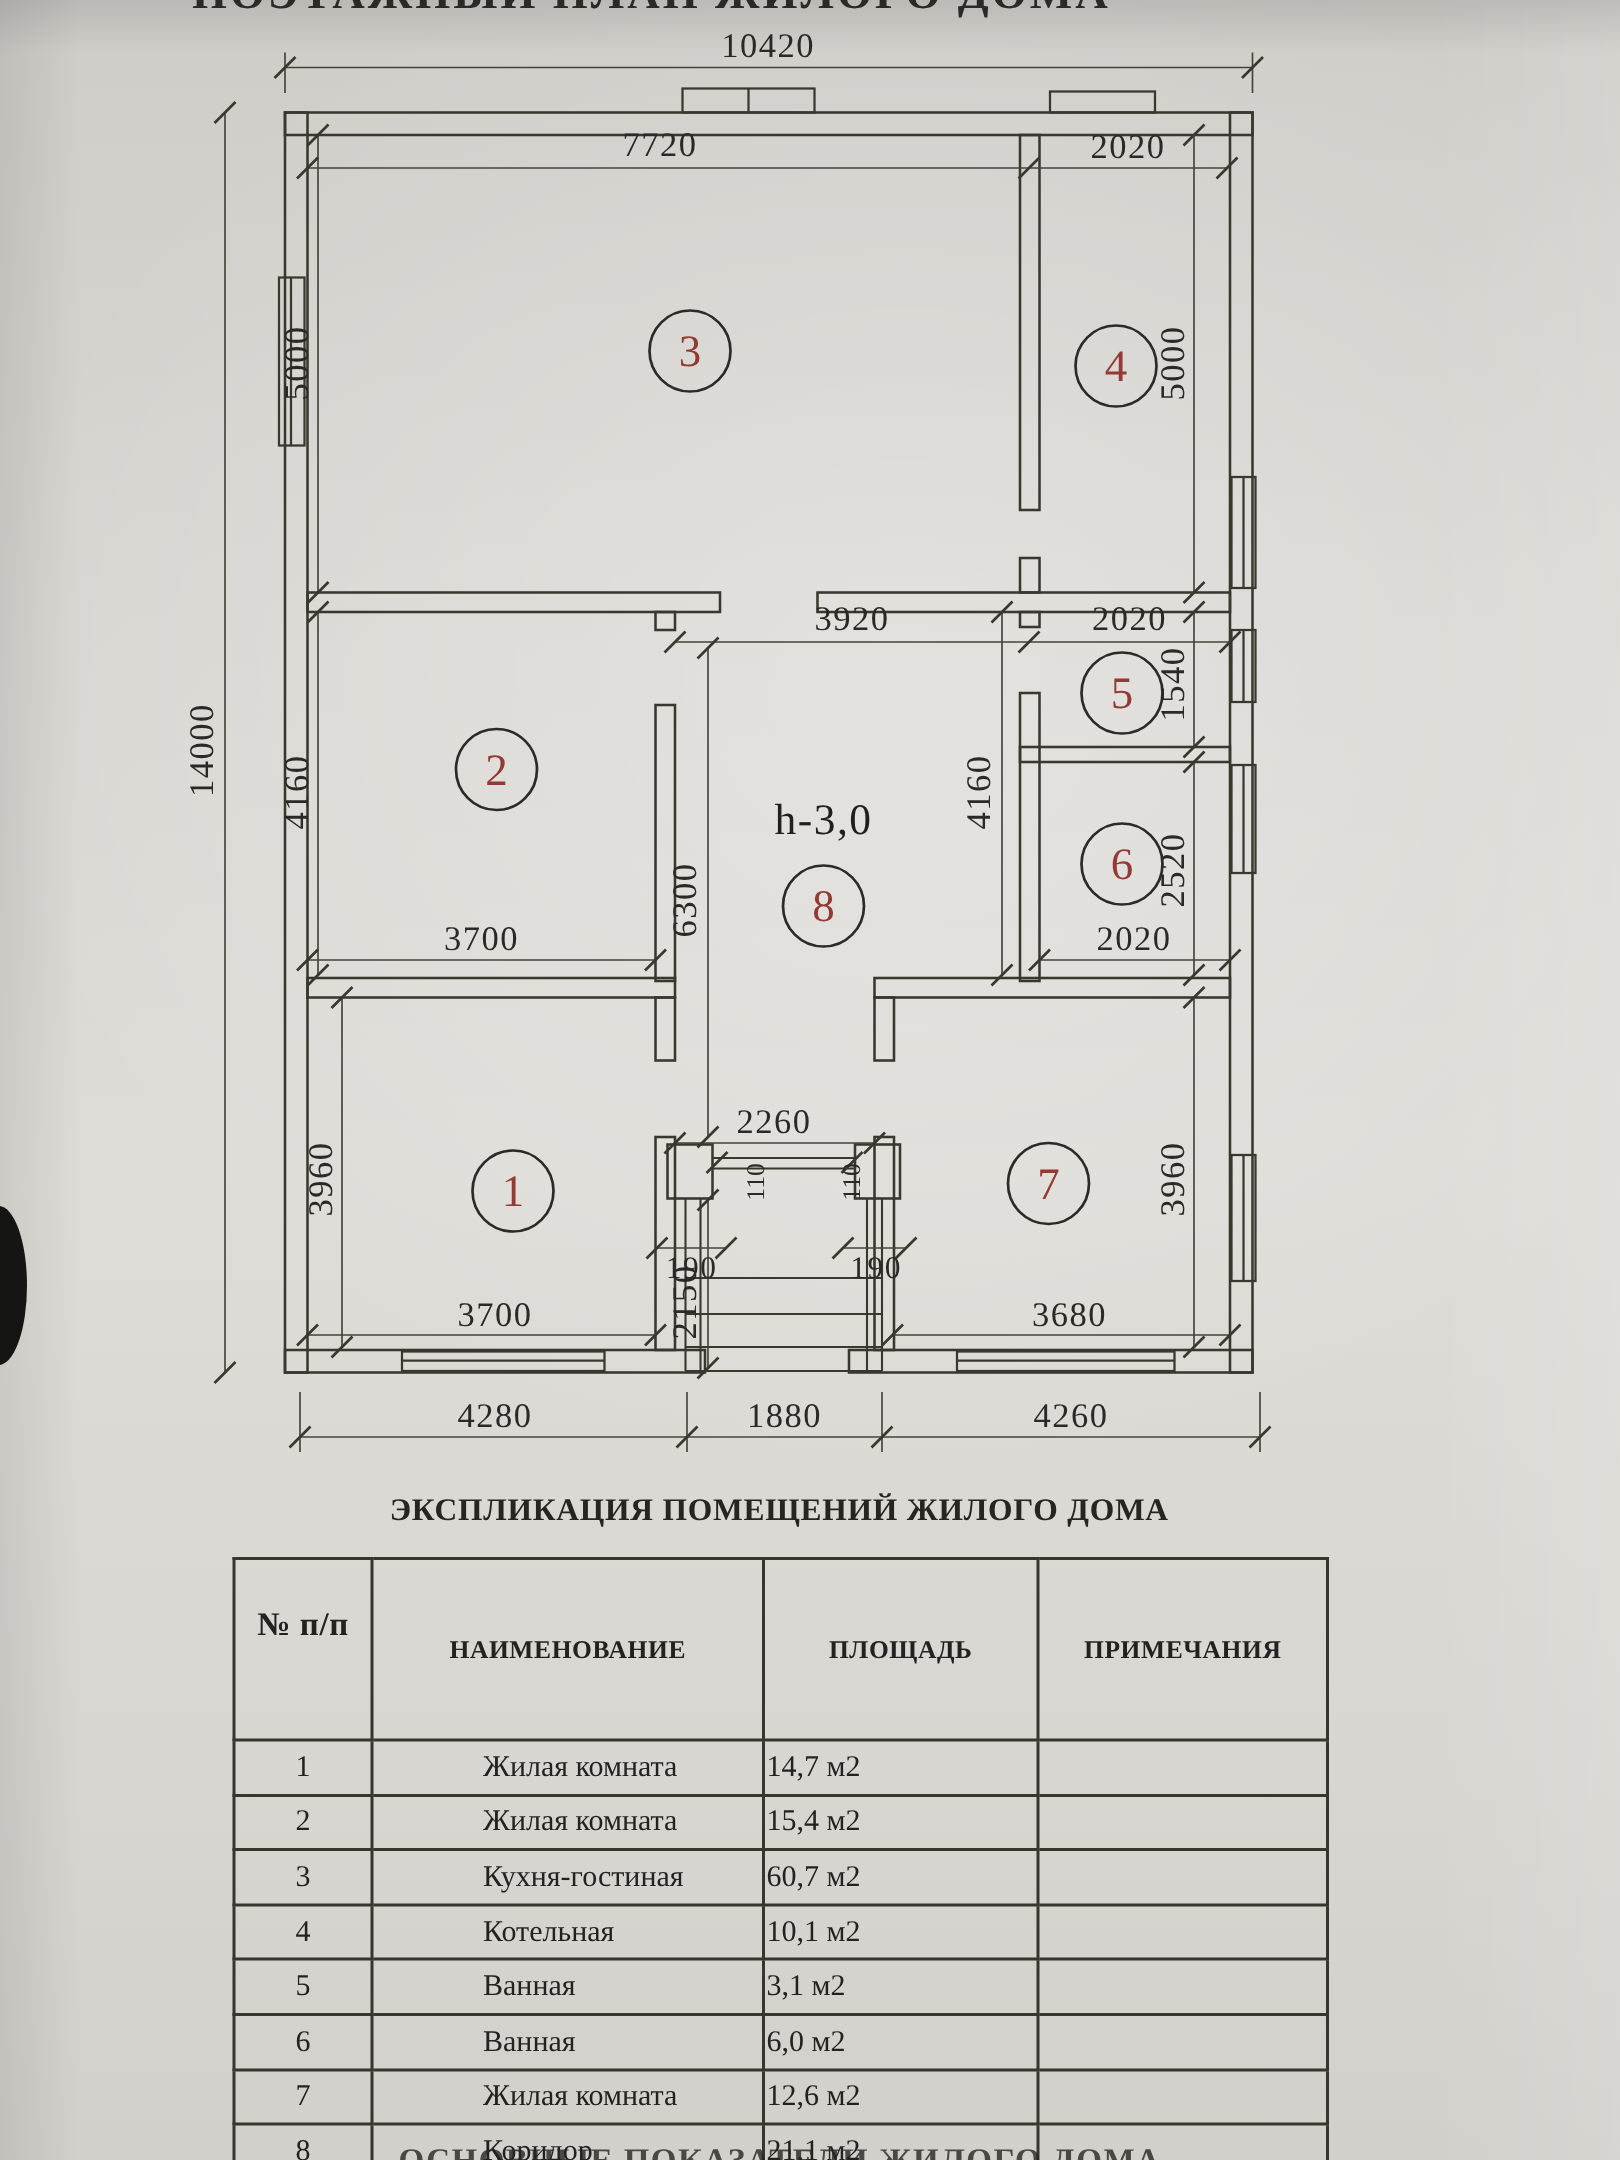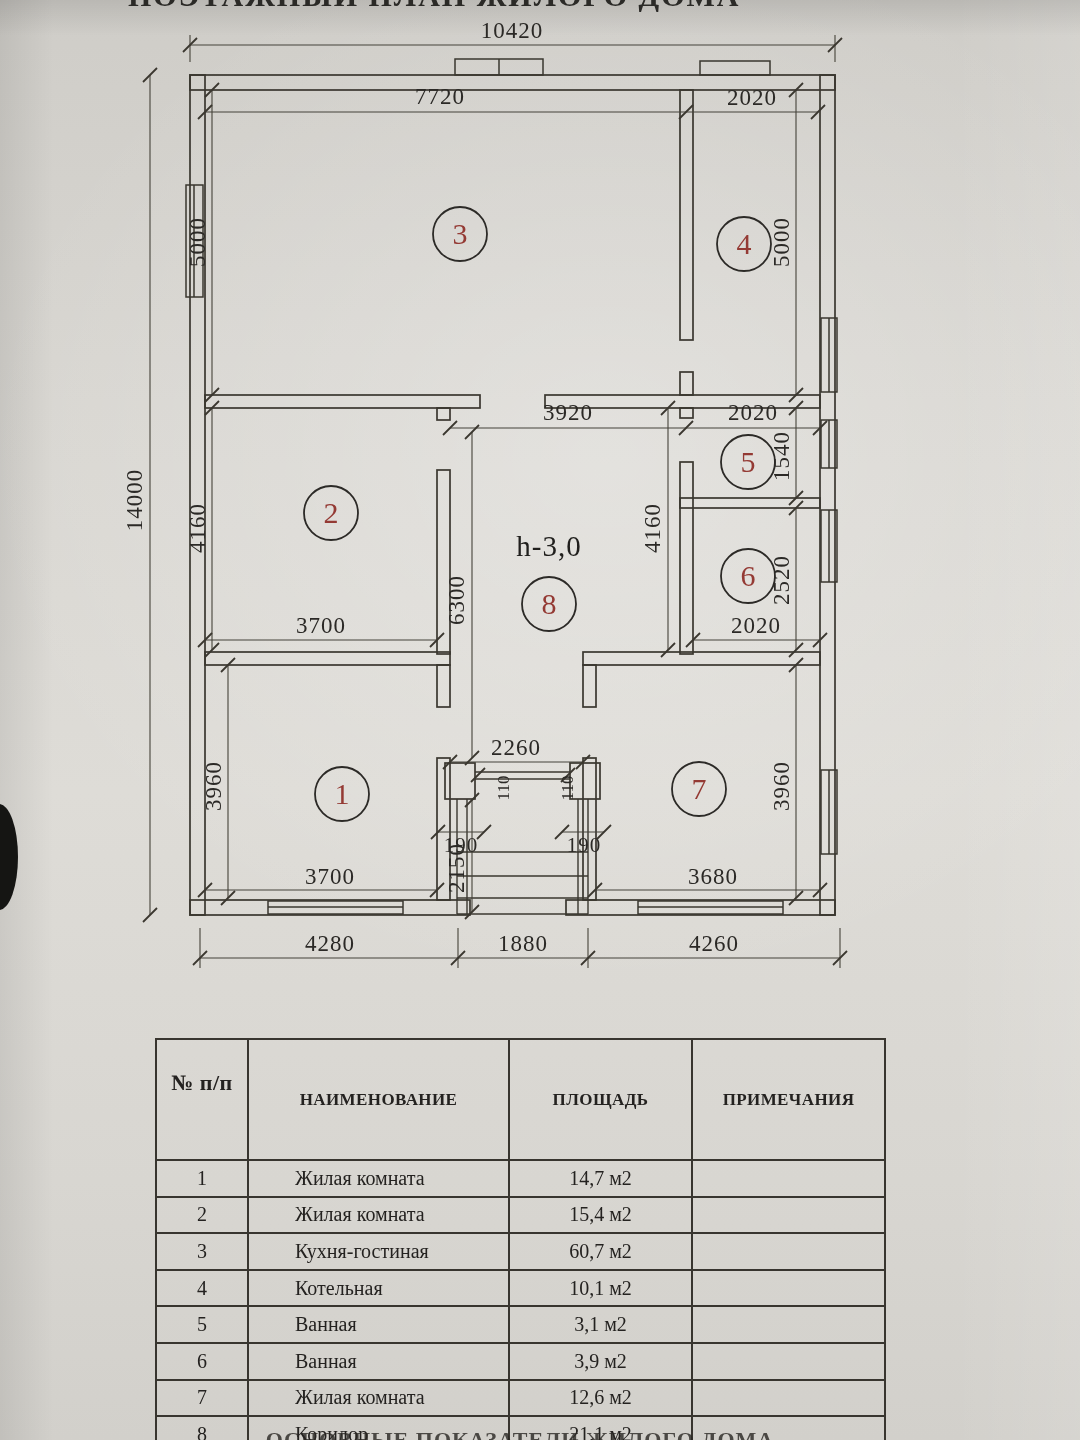--- a/index.html
+++ b/index.html
@@ -53,22 +53,22 @@
   table.expl th, table.expl td{
     border:2px solid #38352f;
   }
   table.expl th{
     height:88px;font-size:17px;font-weight:bold;letter-spacing:0.4px;
     vertical-align:middle;text-align:center;
   }
   table.expl th.numcol{font-size:22px;padding-top:30px;vertical-align:top;}
   table.expl td{height:32.6px;font-size:20px;}
   td.c-num{text-align:center;}
-  td.c-name{text-align:left;padding-left:46px;}
-  td.c-area{text-align:center;font-size:21px;margin-left:20px;}
+  td.c-name{text-align:left;padding-left:73px;}
+  td.c-area{text-align:left;font-size:21px;margin-left:20px;}
   .footer-clip{
     position:absolute;left:130px;top:1427px;width:780px;text-align:center;
     font-size:22px;font-weight:bold;letter-spacing:1px;color:rgba(40,38,34,0.8);
     white-space:nowrap;
   }
 </style>
 </head>
 <body>
 
 <div class="page">
@@ -272,20 +272,21 @@
         <text class="roomnum" x="748" y="586">6</text>
         <text class="roomnum" x="699" y="799">7</text>
         <text class="roomnum" x="549" y="614">8</text>
         <text class="hnote" x="549" y="556">h-3,0</text>
       </g>
     </g>
   </svg>
 
   <div class="blob"></div>
 
+  <div class="table-title">ЭКСПЛИКАЦИЯ ПОМЕЩЕНИЙ ЖИЛОГО ДОМА</div>
 
   <table class="expl">
     <colgroup>
       <col style="width:92px">
         <col style="width:261px">
         <col style="width:183px">
         <col style="width:193px">
     </colgroup>
     <thead>
       <tr>
@@ -322,21 +323,21 @@
       </tr>
       <tr>
         <td class="c-num">5</td>
         <td class="c-name">Ванная</td>
         <td class="c-area">3,1 м2</td>
         <td class="c-note"></td>
       </tr>
       <tr>
         <td class="c-num">6</td>
         <td class="c-name">Ванная</td>
-        <td class="c-area">3,9 м2</td>
+        <td class="c-area">6,0 м2</td>
         <td class="c-note"></td>
       </tr>
       <tr>
         <td class="c-num">7</td>
         <td class="c-name">Жилая комната</td>
         <td class="c-area">12,6 м2</td>
         <td class="c-note"></td>
       </tr>
       <tr>
         <td class="c-num">8</td>

